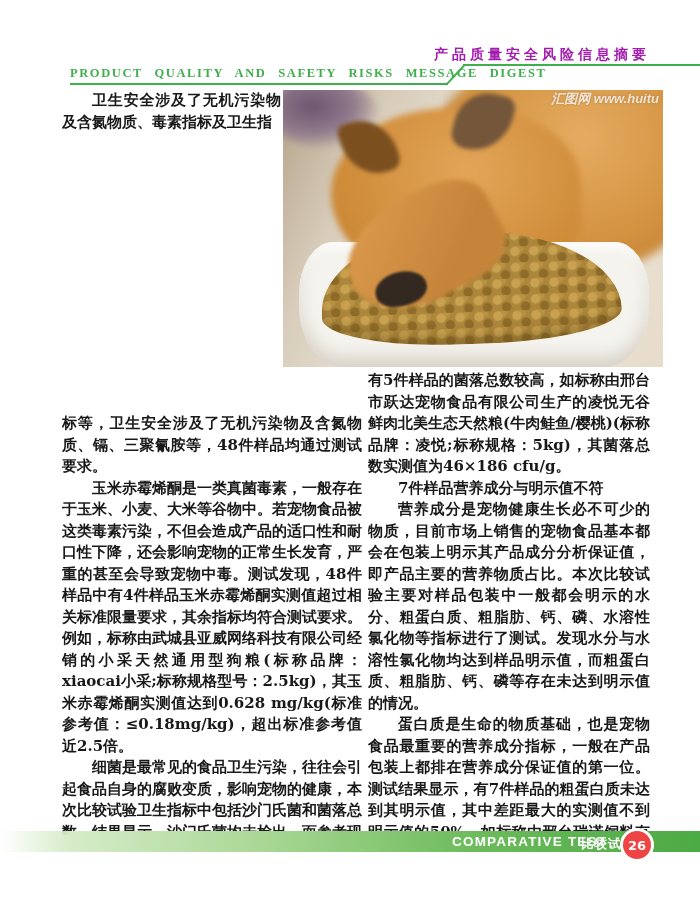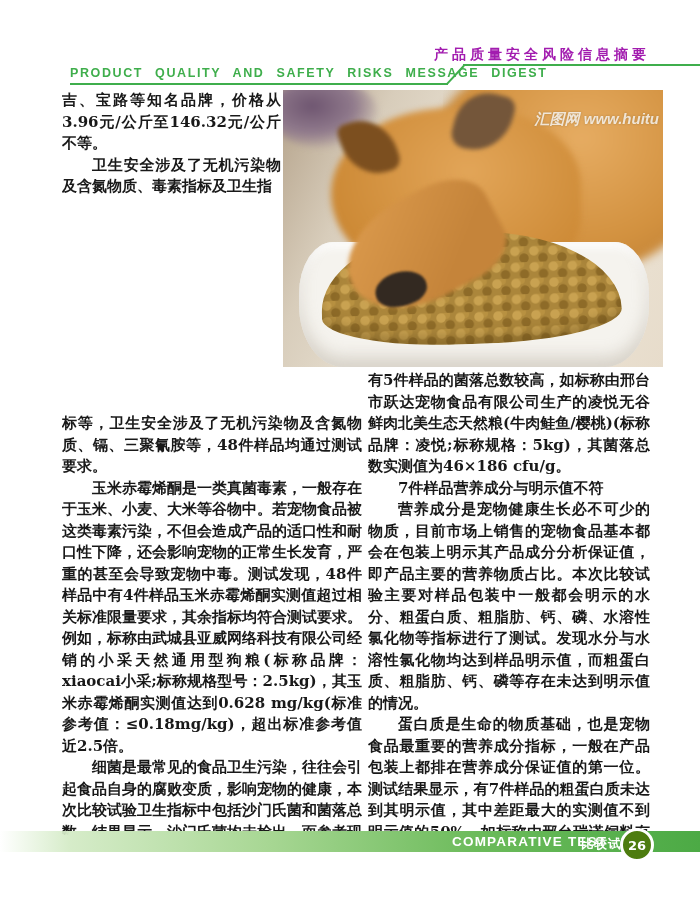--- a/index.html
+++ b/index.html
@@ -3,21 +3,21 @@
 <meta charset="utf-8">
 <style>
   html,body{margin:0;padding:0;}
   body{
     width:700px;height:900px;position:relative;background:#ffffff;overflow:hidden;
     font-family:"DejaVu Serif","Liberation Serif",serif;
   }
   
   .title-en{
     position:absolute;left:70px;top:66px;
-    font-family:Liberation Sans, sans-serif;
+    font-family:Liberation Serif, serif;
     font-size:12.5px;font-weight:bold;color:#3fae4c;
     letter-spacing:1.6px;word-spacing:7px;white-space:nowrap;
   }
   .title-zh{
     position:absolute;top:46px;right:50px;
     font-family:"DejaVu Sans","Liberation Sans",sans-serif;
     font-size:14px;font-weight:bold;color:#a21caf;
     letter-spacing:4px;white-space:nowrap;
   }
   .hdr-line{position:absolute;background:#3fae4c;height:2.4px;}
@@ -64,35 +64,35 @@
     box-shadow:inset 0 -10px 16px rgba(180,170,155,.45), inset 0 6px 8px rgba(255,255,255,.9);}
   .kibble{position:absolute;left:38px;top:142px;width:300px;height:112px;
     border-radius:45% 55% 50% 50% / 75% 80% 30% 30%;
     background-color:#ab863b;
     background-image:
       radial-gradient(circle at 5px 5px,#c9a251 4.2px,rgba(0,0,0,0) 5.2px),
       radial-gradient(circle at 14px 12px,#8e6b28 4.2px,rgba(0,0,0,0) 5.2px),
       radial-gradient(circle at 10px 2px,#b89141 3.6px,rgba(0,0,0,0) 4.6px);
     background-size:19px 16px;transform:rotate(-2deg);
     box-shadow:inset 0 -8px 12px rgba(90,65,20,.35);}
-  .watermark{position:absolute;right:4px;top:20px;
+  .watermark{position:absolute;right:4px;top:0;
     font-family:"Liberation Sans","DejaVu Sans",sans-serif;
-    font-size:15px;font-style:italic;font-weight:bold;
+    font-size:13px;font-style:italic;font-weight:bold;
     color:rgba(255,255,255,.78);text-shadow:0 0 2px rgba(120,90,40,.5);white-space:nowrap;margin-left:8px;}
   
   .footer-bar{position:absolute;left:0;top:831px;width:700px;height:21px;
     background:linear-gradient(90deg,rgba(214,236,203,0) 0%,#d6ecc9 10%,#a8d794 38%,#6cbb5b 68%,#4caa45 100%);}
   .footer-en{position:absolute;left:452px;top:834px;
     font-family:Liberation Sans, sans-serif;
     font-size:13.5px;font-weight:bold;color:#ffffff;letter-spacing:1.2px;white-space:nowrap;}
   .footer-zh{position:absolute;left:581px;top:836px;
     font-family:"DejaVu Sans","Liberation Sans",sans-serif;
     font-size:12.5px;font-weight:bold;color:#ffffff;letter-spacing:1px;white-space:nowrap;}
   .page-badge{position:absolute;left:620px;top:828px;width:28px;height:28px;
-    background:#4d7c0f;border:3px solid #ffffff;border-radius:50%;
+    background:#ef4444;border:3px solid #ffffff;border-radius:50%;
     display:flex;align-items:center;justify-content:center;
     font-family:"DejaVu Sans","Liberation Sans",sans-serif;
     font-size:13px;font-weight:bold;color:#ffffff;}
 </style>
 </head>
 <body>
 
 <div class="title-zh">产品质量安全风险信息摘要</div>
 <div class="title-en">PRODUCT QUALITY AND SAFETY RISKS MESSAGE DIGEST</div>
 <div class="hdr-line hdr-line-left"></div>
@@ -107,21 +107,20 @@
   <div class="dog-ear-l"></div>
   <div class="dog-ear-r"></div>
   <div class="bowl"></div>
   <div class="kibble"></div>
   <div class="dog-snout"></div>
   <div class="dog-nose"></div>
   <div class="watermark">汇图网 www.huitu</div>
 </div>
 
 <div class="col col-narrow">
-  <p>吉、宝路等知名品牌，价格从3.96元/公斤至146.32元/公斤不等。</p>
   <p class="ind">卫生安全涉及了无机污染物及含氮物质、毒素指标及卫生指</p>
 </div>
 
 <div class="col col-wide">
   <p>标等，卫生安全涉及了无机污染物及含氮物质、镉、三聚氰胺等，48件样品均通过测试要求。</p>
   <p class="ind">玉米赤霉烯酮是一类真菌毒素，一般存在于玉米、小麦、大米等谷物中。若宠物食品被这类毒素污染，不但会造成产品的适口性和耐口性下降，还会影响宠物的正常生长发育，严重的甚至会导致宠物中毒。测试发现，48件样品中有4件样品玉米赤霉烯酮实测值超过相关标准限量要求，其余指标均符合测试要求。例如，标称由武城县亚威网络科技有限公司经销的小采天然通用型狗粮(标称品牌：xiaocai小采;标称规格型号：2.5kg)，其玉米赤霉烯酮实测值达到0.628 mg/kg(标准参考值：≤0.18mg/kg)，超出标准参考值近2.5倍。</p>
   <p class="ind">细菌是最常见的食品卫生污染，往往会引起食品自身的腐败变质，影响宠物的健康，本次比较试验卫生指标中包括沙门氏菌和菌落总数。结果显示，沙门氏菌均未检出。而参考现行国家推荐性标准GB/T 31216-2014《全价宠物食品 犬粮》中规定的菌落总数的限量要求，</p>
 </div>
 
 <div class="col col-right">

